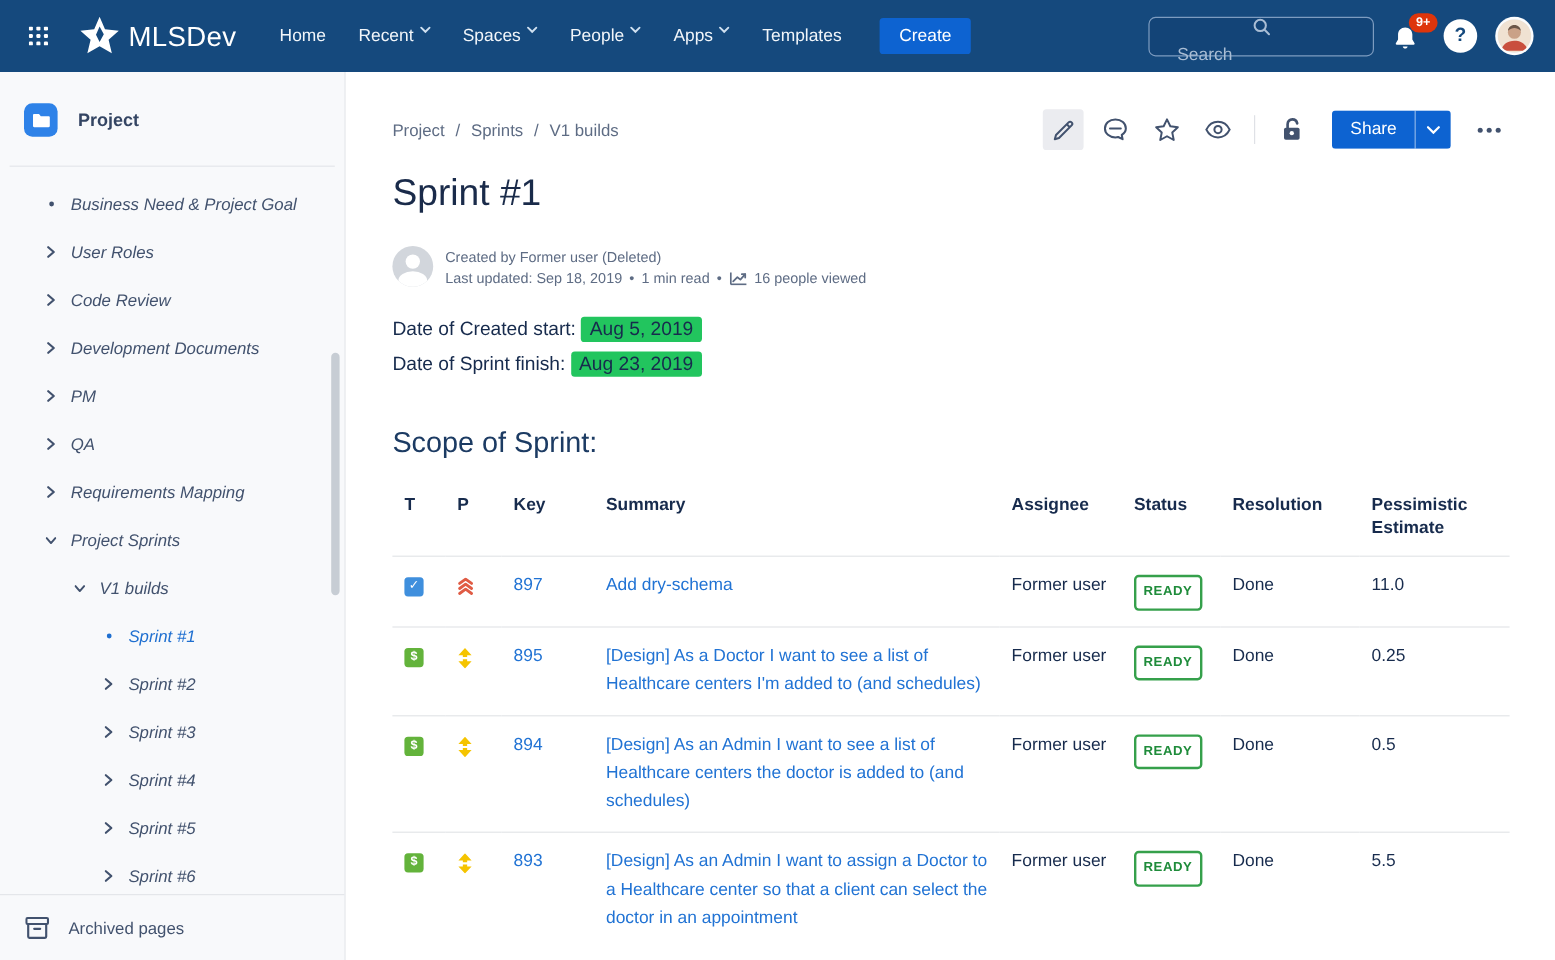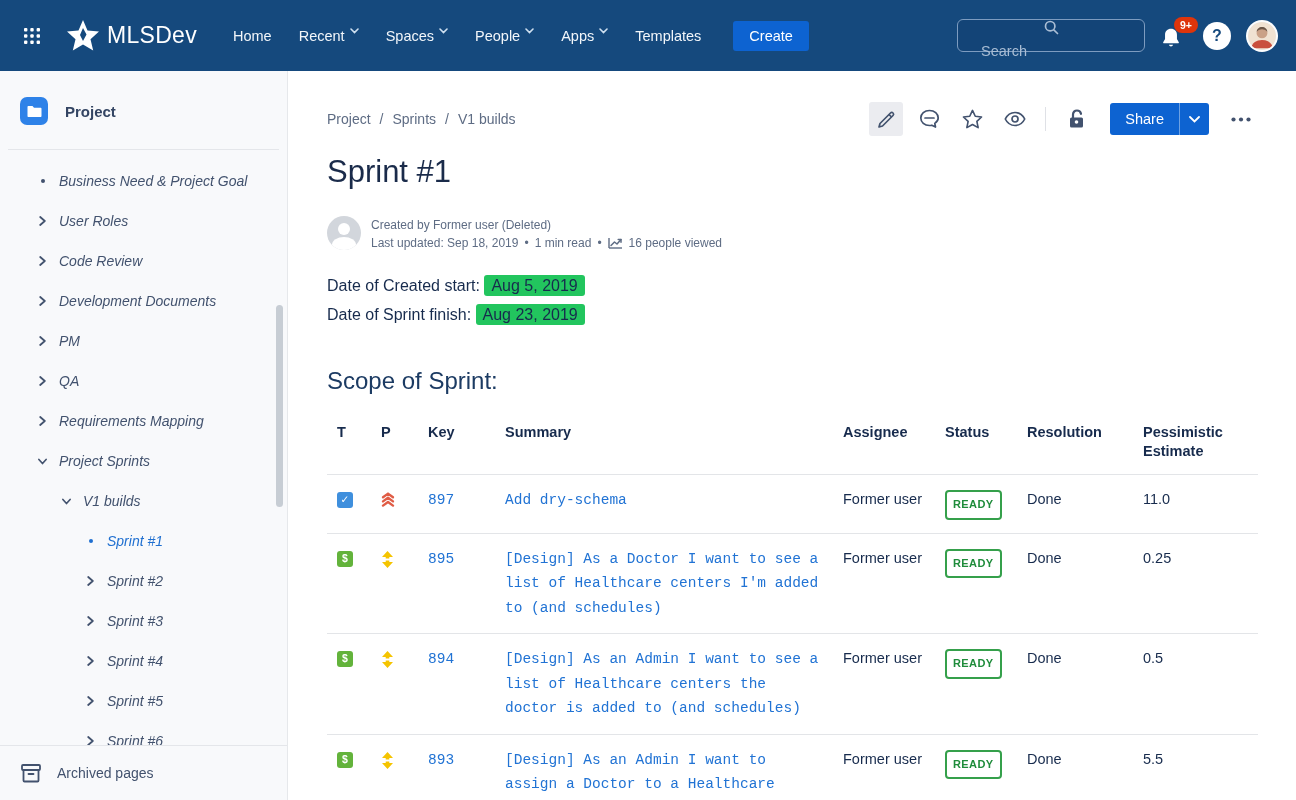--- a/index.html
+++ b/index.html
@@ -2,21 +2,21 @@
 <html><head>
 <meta charset="utf-8">
 <style>
   * { margin:0; padding:0; box-sizing:border-box; }
   html,body { width:1296px; height:800px; overflow:hidden; }
   body { font-family:"Liberation Sans","DejaVu Sans",sans-serif; background:#fff; color:#172b4d; }
 
   .app { width:1296px; height:800px; display:flex; flex-direction:column; }
 
   
-  .navbar { height:71px; background:#15497d; display:flex; align-items:center; justify-content:space-between; padding:0 18px 0 20px; flex:0 0 auto; }
+  .navbar { height:60px; background:#15497d; display:flex; align-items:center; justify-content:space-between; padding:0 18px 0 20px; flex:0 0 auto; }
   .nav-left { display:flex; align-items:center; gap:22px; }
   .appswitcher { background:none; border:none; cursor:pointer; display:flex; padding:4px; }
   .brand { display:flex; align-items:center; gap:7px; color:#fff; }
   .brand-text { font-size:23px; font-weight:500; letter-spacing:0.3px; }
   .menu { display:flex; align-items:center; gap:27px; margin-left:14px; }
   .menu-item { color:#f2f6fa; font-size:14.5px; text-decoration:none; display:flex; gap:5px; cursor:pointer; }
   .create-btn { background:#0d63d1; color:#fff; border:none; border-radius:3px; font-size:14.5px; padding:7px 16px; margin-left:10px; cursor:pointer; font-family:inherit; }
 
   .nav-right { display:flex; align-items:center; gap:15px; }
   .search-box { display:flex; align-items:center; gap:8px; width:188px; height:33px; border:1.5px solid #7d9cc0; border-radius:6px; padding:0 10px; background:rgba(9,30,66,0.10);flex-direction:column; }
@@ -73,21 +73,21 @@
 
   .fields { margin-top:25px; font-size:16px; }
   .field-row { margin-bottom:11px; }
   .chip { background:#22c55e; border-radius:3px; padding:2px 7px; margin-left:0; }
 
   .section-heading { font-size:24px; font-weight:500; color:#1c3b63; margin-top:43px; }
 
   table.scope { border-collapse:collapse; table-layout:fixed; width:931px; margin-top:16px; }
   table.scope th { text-align:left; font-size:14.5px; font-weight:700; color:#172b4d; padding:12px 10px 13px 10px; vertical-align:top; line-height:19px; }
   table.scope td { font-size:14.5px; padding:13px 10px; vertical-align:top; line-height:23.5px; border-top:1px solid #e3e5e8; }
-  table.scope a { color:#2173d4; text-decoration:none; cursor:pointer;font-family:Liberation Mono, monospace; }
+  table.scope a { color:#2173d4; text-decoration:none; cursor:pointer; }
   .type-icon { width:16px; height:16px; border-radius:3px; display:flex; align-items:center; justify-content:center; color:#fff; font-size:10.5px; font-weight:700; margin-top:4px; }
   .type-task { background:#3f8fdd; }
   .type-story { background:#63b33b; }
   .prio { margin-top:4px; display:block; }
   .status-badge { display:inline-block; border:2px solid #35a04b; color:#1f8c3b; font-size:11px; font-weight:700; letter-spacing:0.4px; padding:1px 6px; border-radius:4px; background:#fff; margin-top:2px; }
 
   svg { display:block; }
 </style>
 </head>
 <body>

